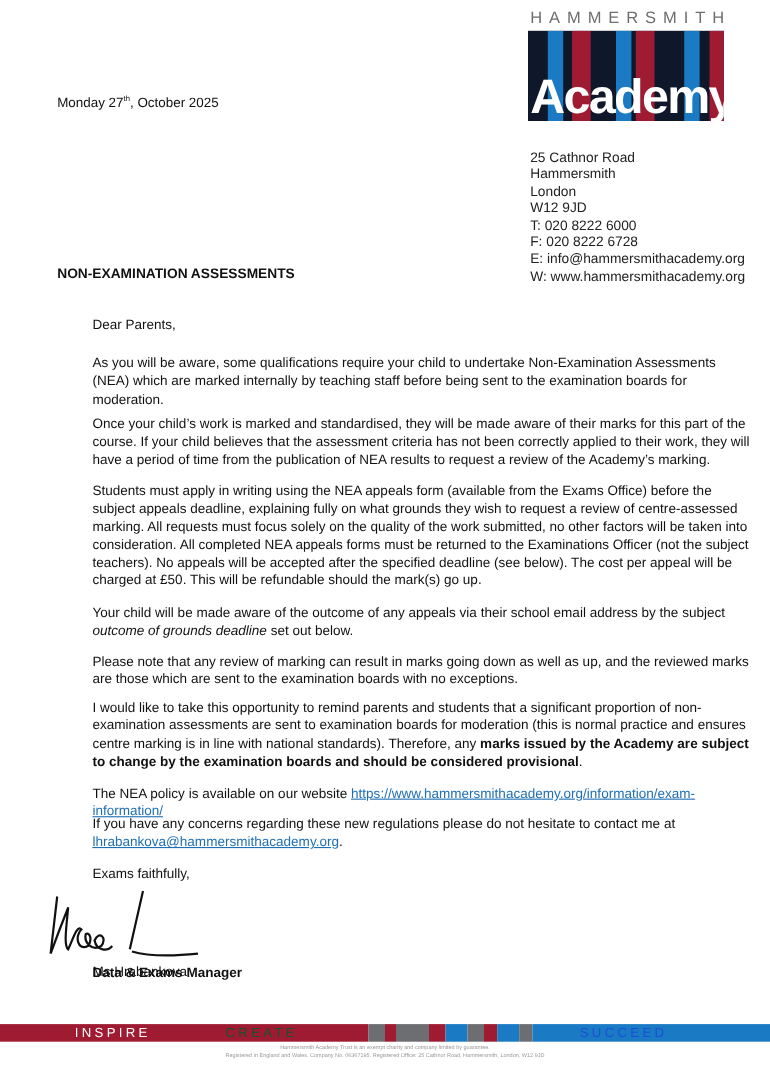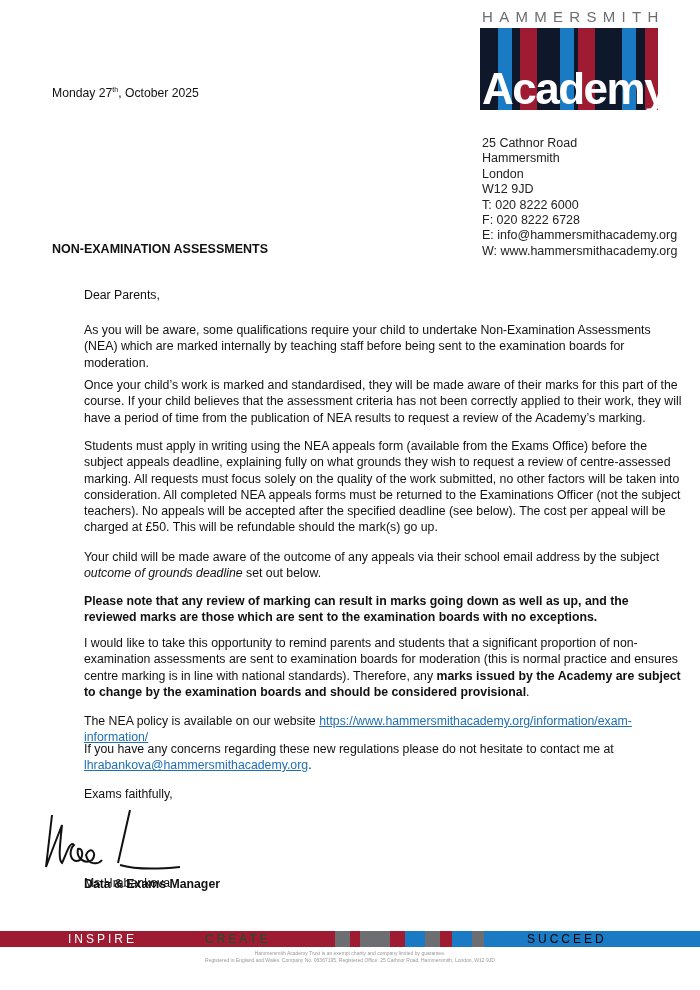--- a/index.html
+++ b/index.html
@@ -46,21 +46,21 @@
 </div>
 
 <div class="abs date"><span>Monday 27</span><sup>th</sup><span>, October 2025</span></div>
 
 <div class="abs heading">NON-EXAMINATION ASSESSMENTS</div>
 <div class="abs body-text" style="top:287px">Dear Parents,</div>
 <div class="abs body-text" style="top:322px">As you will be aware, some qualifications require your child to undertake Non-Examination Assessments (NEA) which are marked internally by teaching staff before being sent to the examination boards for moderation.</div>
 <div class="abs body-text" style="top:377px">Once your child’s work is marked and standardised, they will be made aware of their marks for this part of the course. If your child believes that the assessment criteria has not been correctly applied to their work, they will have a period of time from the publication of NEA results to request a review of the Academy’s marking.</div>
 <div class="abs body-text" style="top:438px">Students must apply in writing using the NEA appeals form (available from the Exams Office) before the subject appeals deadline, explaining fully on what grounds they wish to request a review of centre-assessed marking. All requests must focus solely on the quality of the work submitted, no other factors will be taken into consideration. All completed NEA appeals forms must be returned to the Examinations Officer (not the subject teachers). No appeals will be accepted after the specified deadline (see below). The cost per appeal will be charged at £50. This will be refundable should the mark(s) go up.</div>
 <div class="abs body-text" style="top:549px"><span>Your child will be made aware of the outcome of any appeals via their school email address by the subject </span><i>outcome of grounds deadline</i><span> set out below.</span></div>
-<div class="abs body-text" style="top:593px;font-weight:bold">Please note that any review of marking can result in marks going down as well as up, and the reviewed marks are those which are sent to the examination boards with no exceptions.</div>
+<div class="abs body-text" style="top:593px;font-weight:normal">Please note that any review of marking can result in marks going down as well as up, and the reviewed marks are those which are sent to the examination boards with no exceptions.</div>
 <div class="abs body-text" style="top:635px"><span>I would like to take this opportunity to remind parents and students that a significant proportion of non-examination assessments are sent to examination boards for moderation (this is normal practice and ensures centre marking is in line with national standards). Therefore, any </span><b>marks issued by the Academy are subject to change by the examination boards and should be considered provisional</b><span>.</span></div>
 <div class="abs body-text" style="top:713px"><span>The NEA policy is available on our website </span><a>https://www.hammersmithacademy.org/information/exam-information/</a></div>
 <div class="abs body-text" style="top:741px"><span>If you have any concerns regarding these new regulations please do not hesitate to contact me at </span><a>lhrabankova@hammersmithacademy.org</a><span>.</span></div>
 <div class="abs body-text" style="top:786px">Exams faithfully,</div>
 
 <svg class="abs sig" width="140" height="70">
   <path d="M12 10 L6 62 M6 62 C14 40 18 30 22 20 C20 40 18 55 22 58 C26 50 30 35 34 40 C28 45 30 60 40 55 C44 50 42 42 38 44 C36 52 44 60 52 55 C58 48 50 40 46 50 C48 60 58 60 62 55 M90 5 L78 58 M80 60 Q100 66 140 62" fill="none" stroke="#111" stroke-width="2"></path>
 </svg>
 
 <div class="abs body-text" style="top:875px">Ms Hrabankova</div>
@@ -73,16 +73,16 @@
   <div style="position:absolute;left:360px;top:0;width:30px;height:16px;background:#6d6e71"></div>
   <div style="position:absolute;left:390px;top:0;width:15px;height:16px;background:#9e1b32"></div>
   <div style="position:absolute;left:405px;top:0;width:20px;height:16px;background:#1a7bc4"></div>
   <div style="position:absolute;left:425px;top:0;width:15px;height:16px;background:#6d6e71"></div>
   <div style="position:absolute;left:440px;top:0;width:12px;height:16px;background:#9e1b32"></div>
   <div style="position:absolute;left:452px;top:0;width:20px;height:16px;background:#1a7bc4"></div>
   <div style="position:absolute;left:472px;top:0;width:12px;height:16px;background:#6d6e71"></div>
   <div style="position:absolute;left:484px;top:0;width:216px;height:16px;background:#1a7bc4"></div>
   <span style="position:absolute;left:68px;top:1px;color:#fff;font-size:12px;letter-spacing:3px">INSPIRE</span>
   <span style="position:absolute;left:205px;top:1px;color:#14532d;font-size:12px;letter-spacing:3px">CREATE</span>
-  <span style="position:absolute;left:527px;top:1px;color:#000000;font-size:12px;letter-spacing:3px">SUCCEED</span>
+  <span style="position:absolute;left:527px;top:1px;color:#1d4ed8;font-size:12px;letter-spacing:3px">SUCCEED</span>
 </div>
 <div class="abs footer-text" style="top:950px">Hammersmith Academy Trust is an exempt charity and company limited by guarantee.</div>
 <div class="abs footer-text" style="top:957px">Registered in England and Wales. Company No. 06367195. Registered Office: 25 Cathnor Road, Hammersmith, London, W12 9JD</div>
 
 </body></html>

